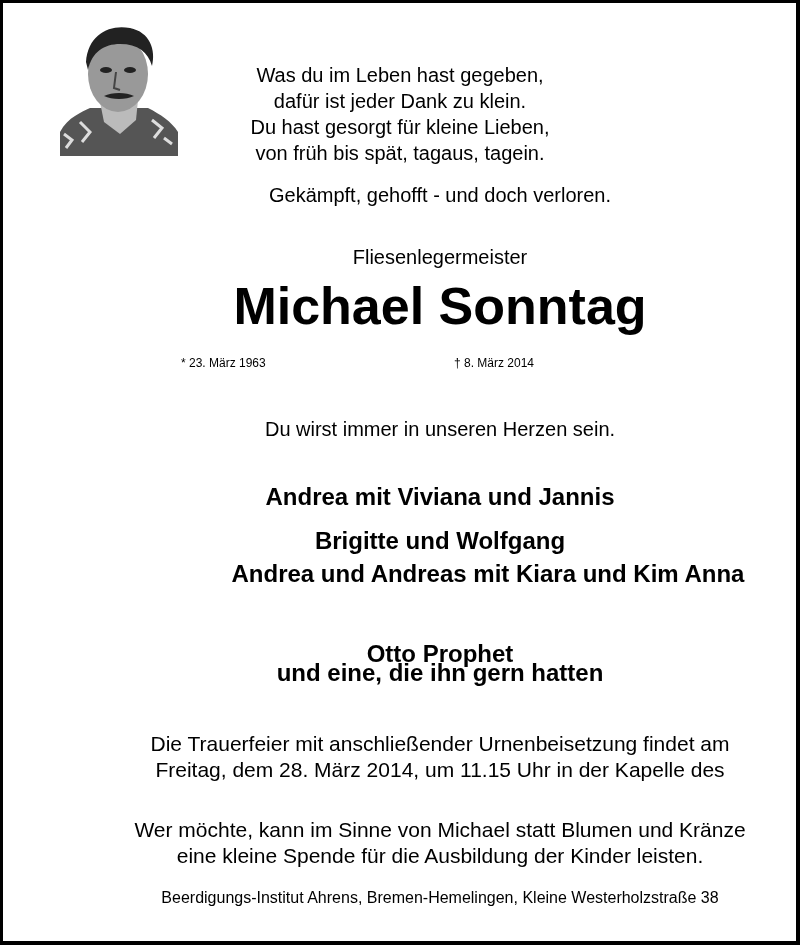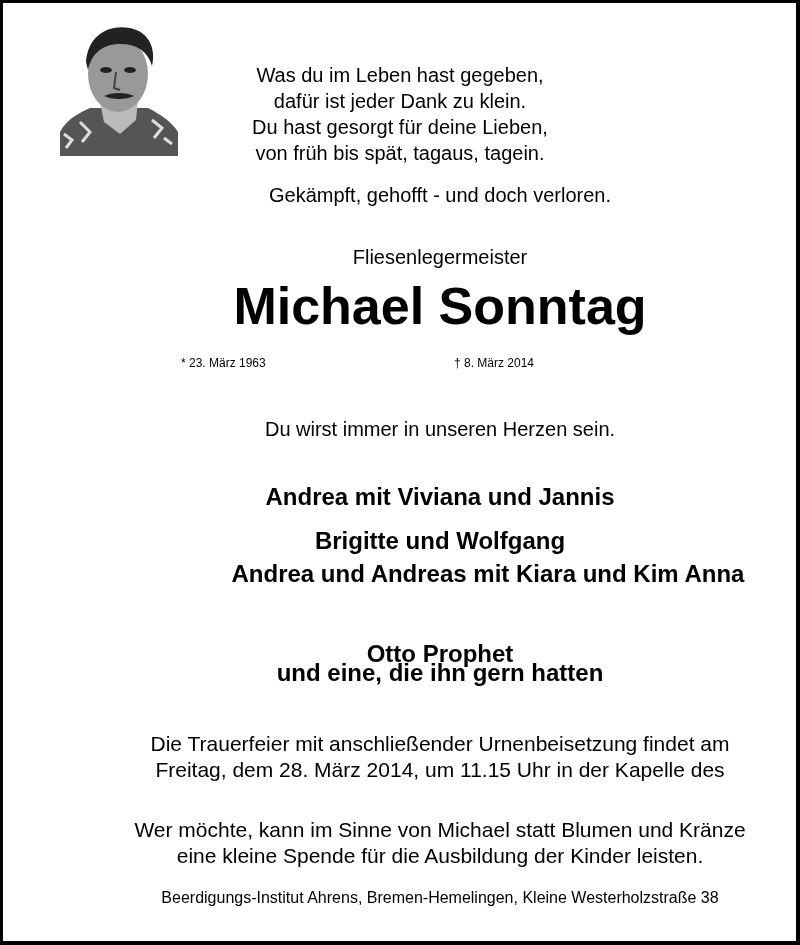--- a/index.html
+++ b/index.html
@@ -32,21 +32,21 @@
   <path d="M26 40 C28 12 50 2 70 6 C90 10 96 28 92 44 C88 30 78 22 60 22 C44 22 32 30 28 48 Z" fill="#222"></path>
   <ellipse cx="46" cy="48" rx="6" ry="3" fill="#222"></ellipse>
   <ellipse cx="70" cy="48" rx="6" ry="3" fill="#222"></ellipse>
   <path d="M56 50 L54 66 L60 68" stroke="#444" stroke-width="2" fill="none"></path>
   <path d="M44 74 C52 70 66 70 74 74 C66 78 52 78 44 74 Z" fill="#222"></path>
 </svg>
 
 <div class="poem">
   <div>Was du im Leben hast gegeben,</div>
   <div>dafür ist jeder Dank zu klein.</div>
-  <div>Du hast gesorgt für deine Lieben,</div>
+  <div>Du hast gesorgt für kleine Lieben,</div>
   <div>von früh bis spät, tagaus, tagein.</div>
 </div>
 
 <div class="abs r20" style="top:184px;">Gekämpft, gehofft - und doch verloren.</div>
 <div class="abs r20" style="top:246px;">Fliesenlegermeister</div>
 <div class="abs name" style="top:276px;">Michael Sonntag</div>
 
 <div class="dates" style="left:181px;">* 23. März 1963</div>
 <div class="dates" style="left:454px;">† 8. März 2014</div>
 

